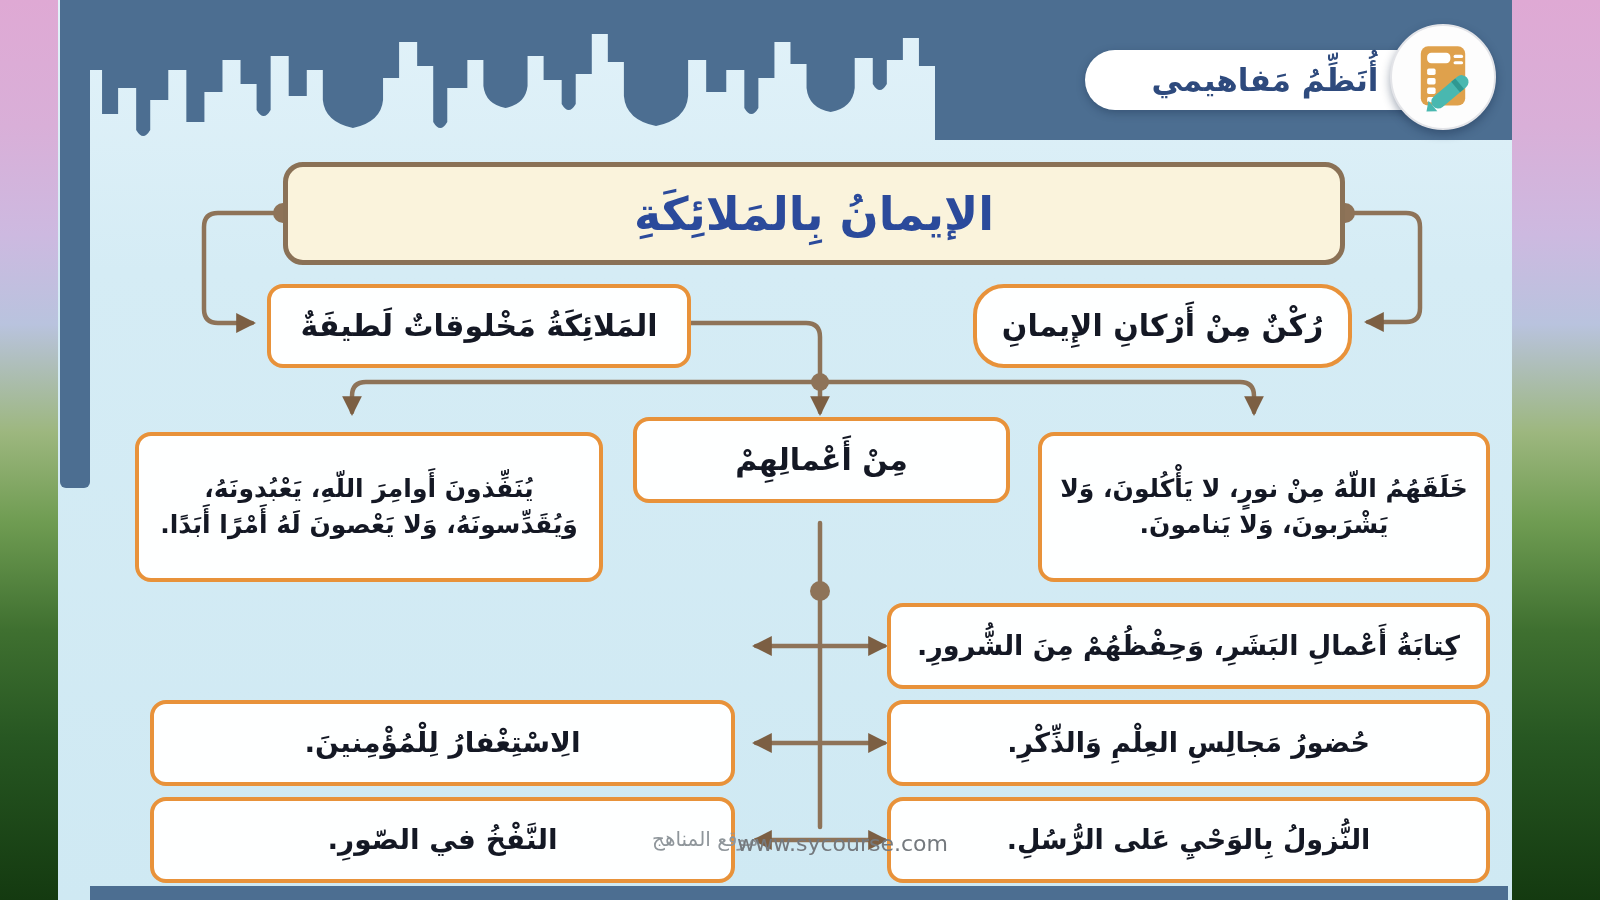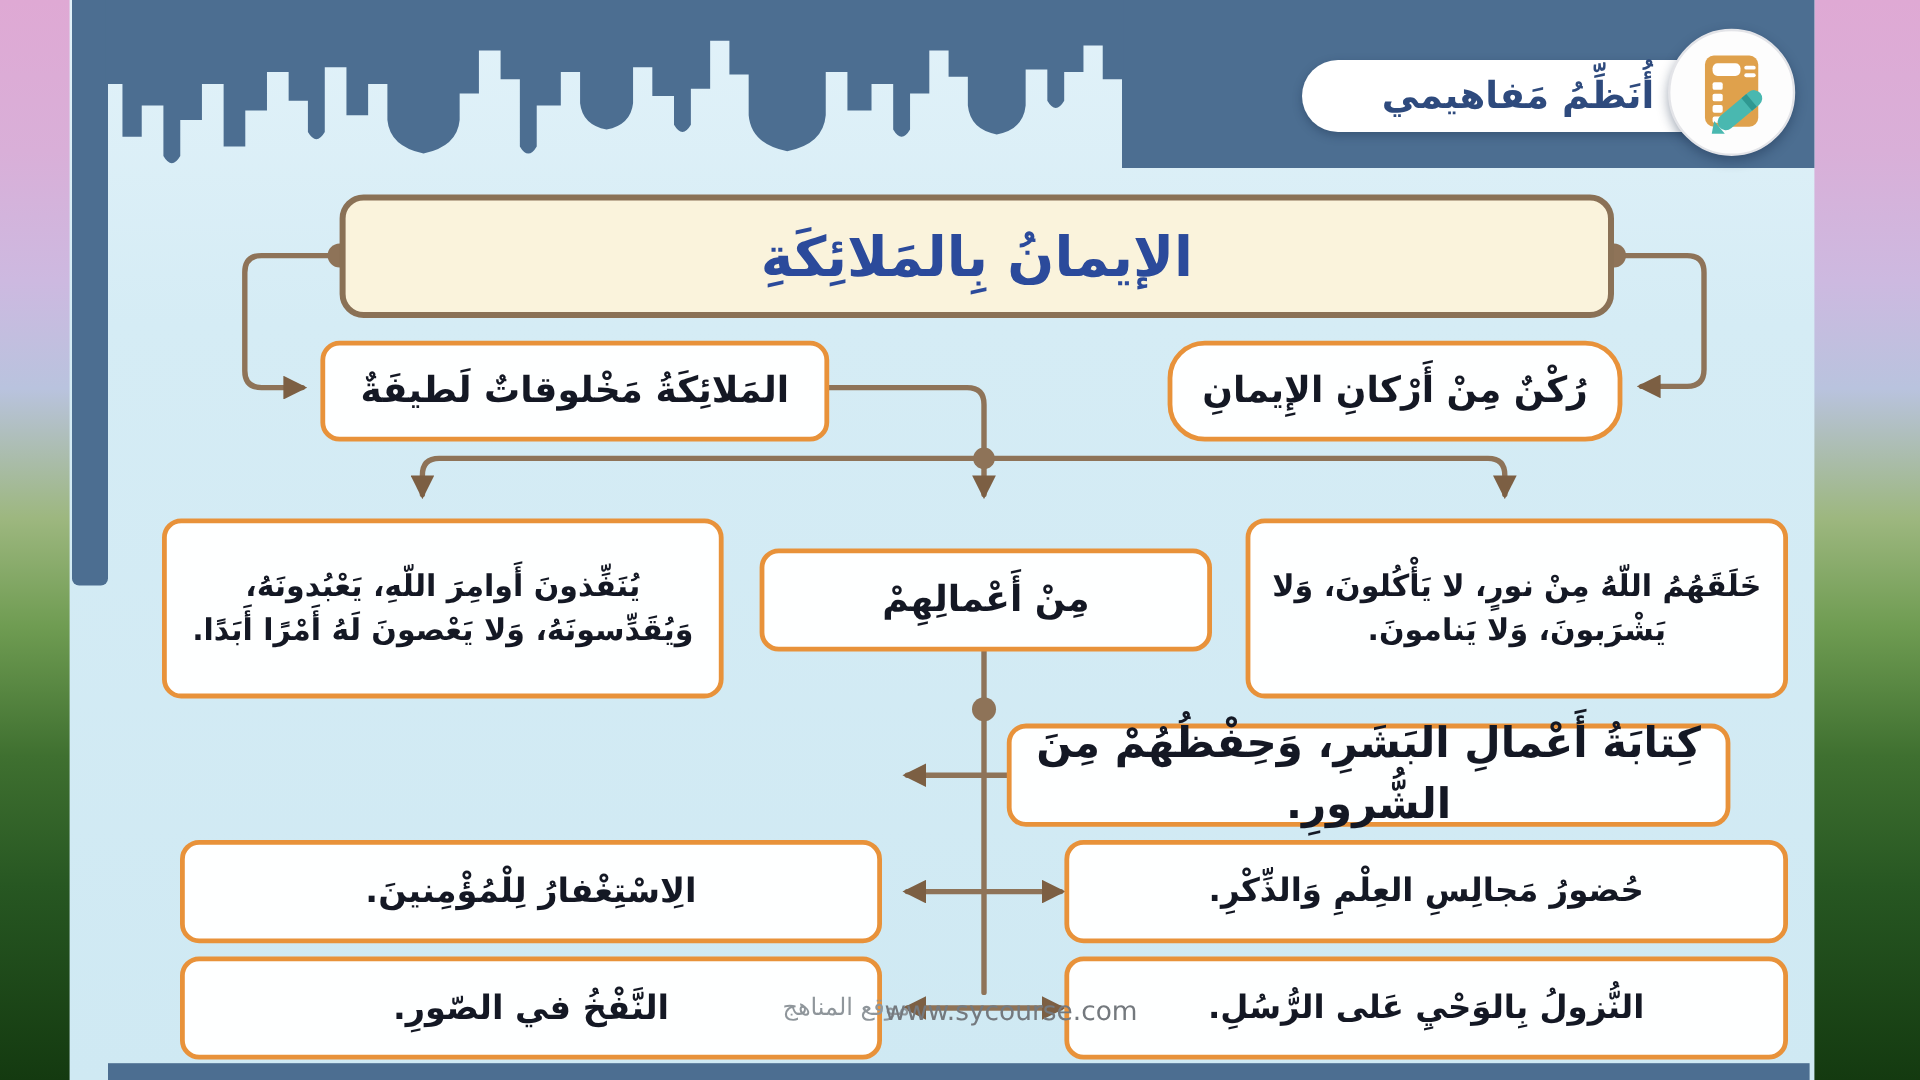--- a/index.html
+++ b/index.html
@@ -111,36 +111,36 @@
   </div>
 
   <div class="obox" style="left:973px;top:284px;width:379px;height:84px;font-size:30px;border-radius:31px;">
     <span>رُكْنٌ مِنْ أَرْكانِ الإِيمانِ</span>
   </div>
 
   <div class="obox" style="left:122px;top:432px;width:468px;height:150px;font-size:25px;margin-left:13px;">
     <span>يُنَفِّذونَ أَوامِرَ اللّهِ، يَعْبُدونَهُ، وَيُقَدِّسونَهُ، وَلا يَعْصونَ لَهُ أَمْرًا أَبَدًا.</span>
   </div>
 
-  <div class="obox" style="left:633px;top:457px;width:377px;height:86px;font-size:30px;">
+  <div class="obox" style="left:633px;top:417px;width:377px;height:86px;font-size:30px;">
     <span>مِنْ أَعْمالِهِمْ</span>
   </div>
 
   <div class="obox" style="left:1038px;top:432px;width:452px;height:150px;font-size:25px;">
     <span>خَلَقَهُمُ اللّهُ مِنْ نورٍ، لا يَأْكُلونَ، وَلا يَشْرَبونَ، وَلا يَنامونَ.</span>
   </div>
 
   <div class="obox" style="left:150px;top:700px;width:585px;height:86px;font-size:28px;">
     <span>الِاسْتِغْفارُ لِلْمُؤْمِنينَ.</span>
   </div>
   <div class="obox" style="left:150px;top:797px;width:585px;height:86px;font-size:28px;">
     <span>النَّفْخُ في الصّورِ.</span>
   </div>
 
-  <div class="obox" style="left:839px;top:603px;width:603px;height:86px;font-size:35px;">
+  <div class="obox" style="left:887px;top:603px;width:603px;height:86px;font-size:27px;">
     <span>كِتابَةُ أَعْمالِ البَشَرِ، وَحِفْظُهُمْ مِنَ الشُّرورِ.</span>
   </div>
   <div class="obox" style="left:887px;top:700px;width:603px;height:86px;font-size:27px;">
     <span>حُضورُ مَجالِسِ العِلْمِ وَالذِّكْرِ.</span>
   </div>
   <div class="obox" style="left:887px;top:797px;width:603px;height:86px;font-size:27px;">
     <span>النُّزولُ بِالوَحْيِ عَلى الرُّسُلِ.</span>
   </div>
 
   <div class="watermark-ar">موقع المناهج</div>

